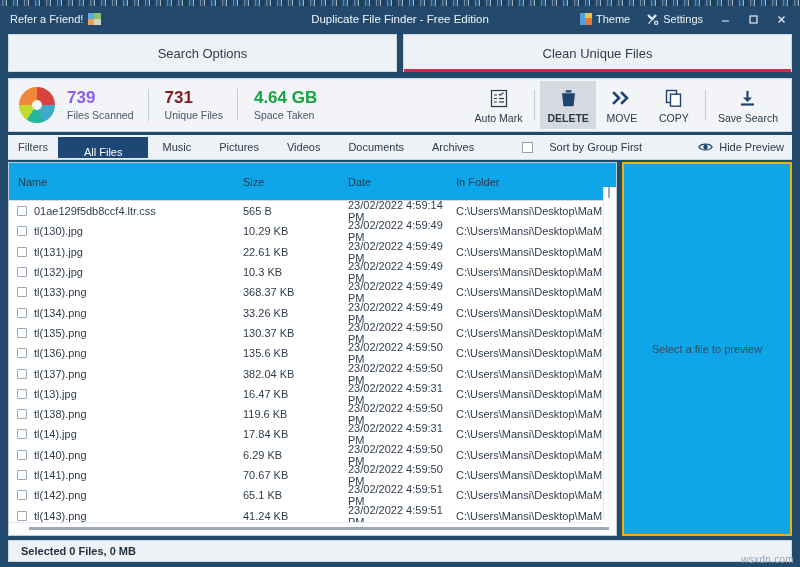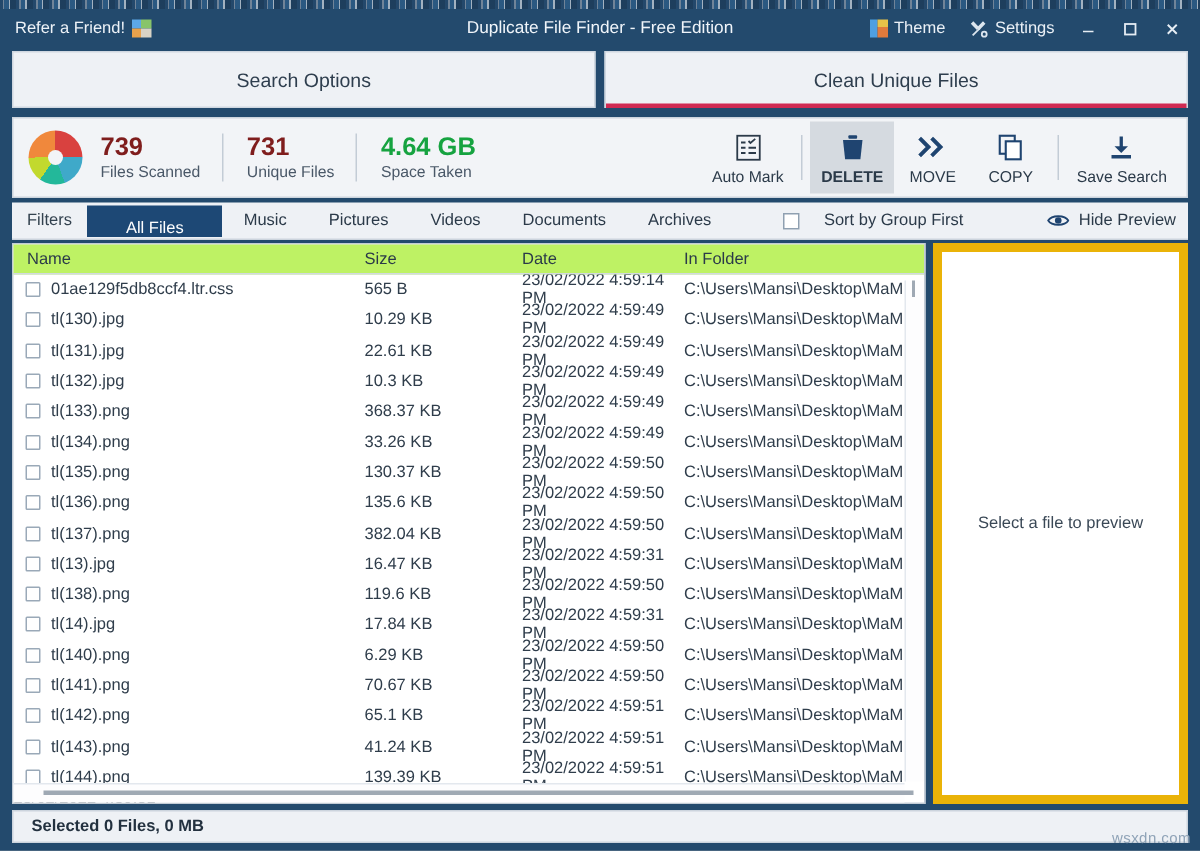--- a/index.html
+++ b/index.html
@@ -141,21 +141,21 @@
   }
   .pie::after {
     content:""; position:absolute; left:50%; top:50%;
     width: 10px; height: 10px; margin:-5px 0 0 -5px;
     border-radius:50%; background:#f2f4f7;
   }
   .stat { padding: 0 14px 0 0; }
   .stat + .stat { border-left: 1px solid #c3ccd6; padding-left: 16px; }
   .stat .num { font-size: 17px; font-weight: bold; line-height: 1.05; }
   .stat .lbl { font-size: 10.5px; color: #4a5868; margin-top: 2px; }
-  .num.dark { color: #7f1d1d; }
+  .num.dark { color: #8b5cf6; }
   .num.red  { color: #7f1d1d; }
   .num.green{ color: #16a340; }
 
   .tools { margin-left: auto; display: flex; align-items: center; height: 100%; }
   .tool {
     min-width: 52px;
     height: 48px;
     padding: 3px 7px 2px 7px;
     display: flex; flex-direction: column;
     align-items: center; justify-content: center;
@@ -219,23 +219,23 @@
   }
   .listpane {
     flex: 0 0 590px;
     background: #ffffff;
     border: 1px solid #c3ccd6;
     display: flex; flex-direction: column;
     min-height: 0;
     position: relative;
   }
   .lhead {
-    height: 20px;
+    height: 38px;
     flex: 0 0 auto;
-    background: #bef264;
+    background: #0ea5e9;
     border-bottom: 1px solid #d2d9e1;
     display: flex; align-items: center;
     font-size: 11px; color: #2b3a49;
     padding-right: 28px;
   }
   .c-name { flex: 0 0 234px; padding-left: 9px; }
   .c-size { flex: 0 0 105px; }
   .c-date { flex: 0 0 108px; }
   .c-fold { flex: 1 1 auto; }
   .rows {
@@ -268,22 +268,22 @@
     position: absolute; left: 0; right: 13px; bottom: 0;
     height: 13px; background: #fdfdfe;
     border-top: 1px solid #e3e8ee;
   }
   .hthumb {
     position: absolute; top: 4px; left: 20px;
     width: 580px; height: 3px; background: #9fa9b4;
   }
   .preview {
     flex: 1 1 auto;
-    background: #ffffff;
-    border: 6px solid #eab308;
+    background: #0ea5e9;
+    border: 2px solid #eab308;
     display: flex; align-items: center; justify-content: center;
     font-size: 11px; color: #3a4856;
     min-width: 0;
   }
 
   
   .status {
     flex: 0 0 auto;
     margin: 4px 8px 5px 8px;
     height: 22px;

